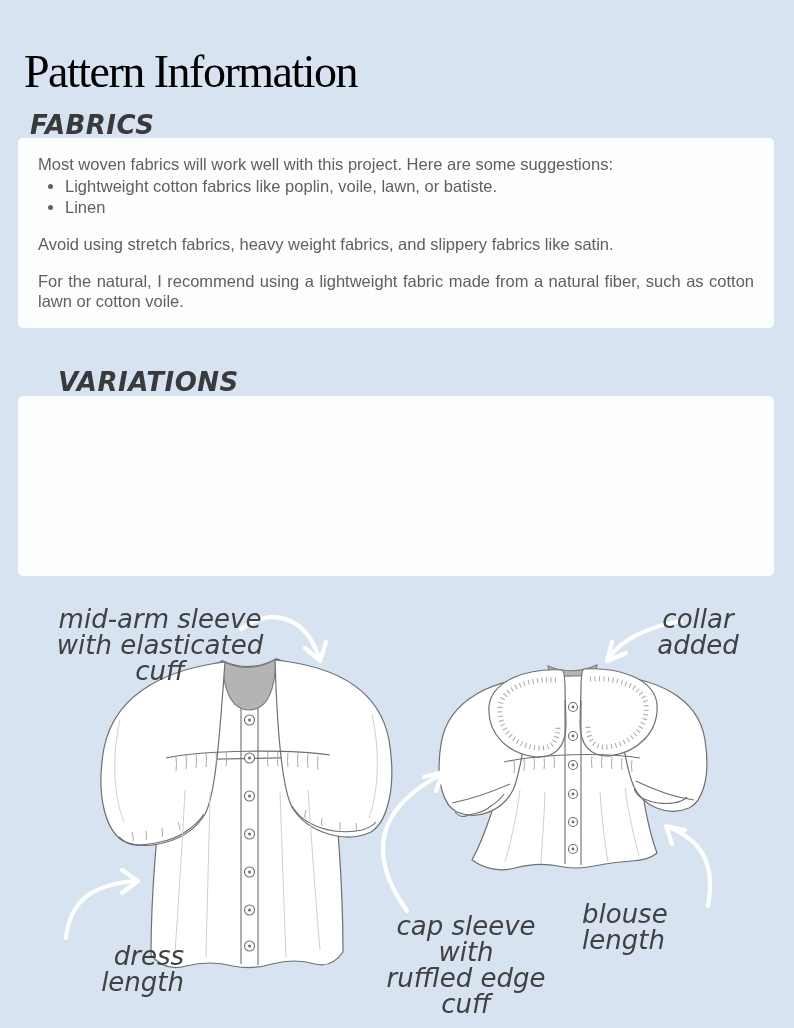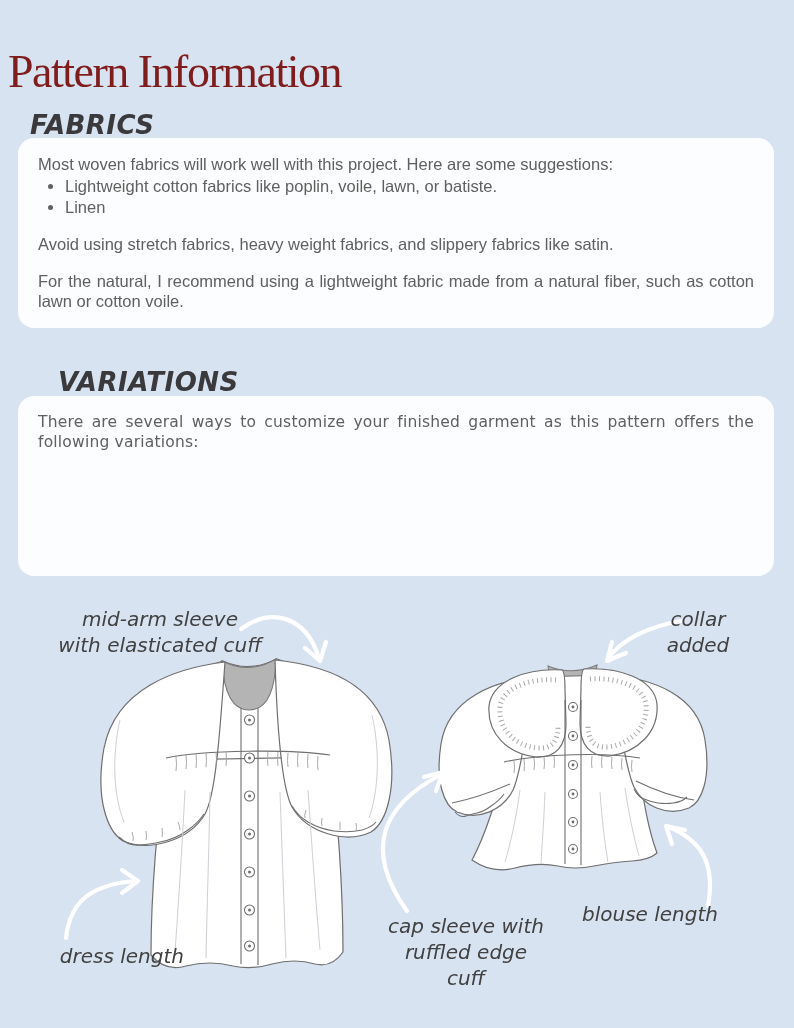--- a/index.html
+++ b/index.html
@@ -2,49 +2,49 @@
 <html><head>
 <meta charset="utf-8">
 <style>
   html,body{margin:0;padding:0;}
   body{
     width:794px;height:1028px;position:relative;overflow:hidden;
     background:#d8e3f2;
     font-family:"Liberation Sans", sans-serif;
   }
   .page-title{
-    position:absolute;left:8px;top:14px;
+    position:absolute;left:24px;top:14px;
     font-family:"Liberation Serif", serif;
-    font-size:46px;color:#7f1d1d;letter-spacing:-1.5px;font-weight:400;
+    font-size:46px;color:#000000;letter-spacing:-1.5px;font-weight:400;
   }
   .section-heading{
     position:absolute;left:30px;
     font-family:"DejaVu Sans", sans-serif;
     font-style:italic;font-weight:600;font-size:26px;color:#3a3a3d;
     letter-spacing:.5px;
   }
   #fabrics-heading{top:88px;}
   #variations-heading{top:345px;margin-left:28px;}
   .card{
     position:absolute;left:18px;width:756px;box-sizing:border-box;
-    background:#fcfdfe;border-radius:16px;
+    background:#fcfdfe;border-radius:5px;
     padding:16px 20px;color:#606060;
   }
   #fabrics-card{top:138px;height:190px;font-size:16.5px;line-height:20px;}
   #variations-card{top:396px;height:180px;font-family:"DejaVu Sans", sans-serif;font-size:15.5px;line-height:20px;letter-spacing:.2px;}
   .card p{margin:0;}
   .card p.justified{text-align:justify;}
   .card ul{margin:2px 0 0;padding-left:27px;}
   .card li{margin:0 0 1px;}
   #variations-card ul{margin-top:14px;}
   #variations-card li{margin-bottom:0;line-height:19.5px;}
   .diagram-label{
     position:absolute;
     font-family:"DejaVu Sans", sans-serif;
-    font-style:italic;font-size:20px;color:#414141;
+    font-style:italic;font-size:26px;color:#414141;
     line-height:26px;white-space:pre-line;text-align:center;
   }
   #label-midarm{left:40px;top:606px;width:240px;}
   #label-collar{left:648px;top:606px;width:100px;}
   #label-dress-length{left:24px;top:943px;width:160px;text-align:right;}
   #label-cap-sleeve{left:386px;top:913px;width:160px;}
   #label-blouse-length{left:582px;top:901px;width:160px;text-align:left;}
   #diagram-svg{position:absolute;left:0;top:0;}
   .garment{stroke:#6f6f6f;stroke-width:1.2;fill:#ffffff;stroke-linejoin:round;}
   .seam{stroke:#6f6f6f;stroke-width:1.1;fill:none;}
@@ -69,21 +69,20 @@
     <li>Lightweight cotton fabrics like poplin, voile, lawn, or batiste.</li>
     <li>Linen</li>
   </ul>
   <p style="margin-top:17px;">Avoid using stretch fabrics, heavy weight fabrics, and slippery fabrics like satin.</p>
   <p class="justified" style="margin-top:17px;">For the natural, I recommend using a lightweight fabric made from a natural fiber, such as cotton lawn or cotton voile.</p>
 </div>
 
 <h2 class="section-heading" id="variations-heading">VARIATIONS</h2>
 
 <div class="card" id="variations-card">
-  <p class="justified">There are several ways to customize your finished garment as this pattern offers the following variations:</p>
 </div>
 
 <svg id="diagram-svg" width="794" height="1028" viewBox="0 0 794 1028">
 
   <g>
 
     <path class="neck" d="M 222 661 Q 249 675 276 659 C 275 696 264 710 249 710 C 234 710 224 697 222 661 Z"></path>
 
     <path class="garment" d="M 167 754 C 157 818 151 895 151 955 Q 165 972 186 966 Q 210 960 233 966 Q 252 970 272 964 Q 295 958 315 964 Q 332 968 343 952 C 343 893 338 810 329 752 Z"></path>
 

